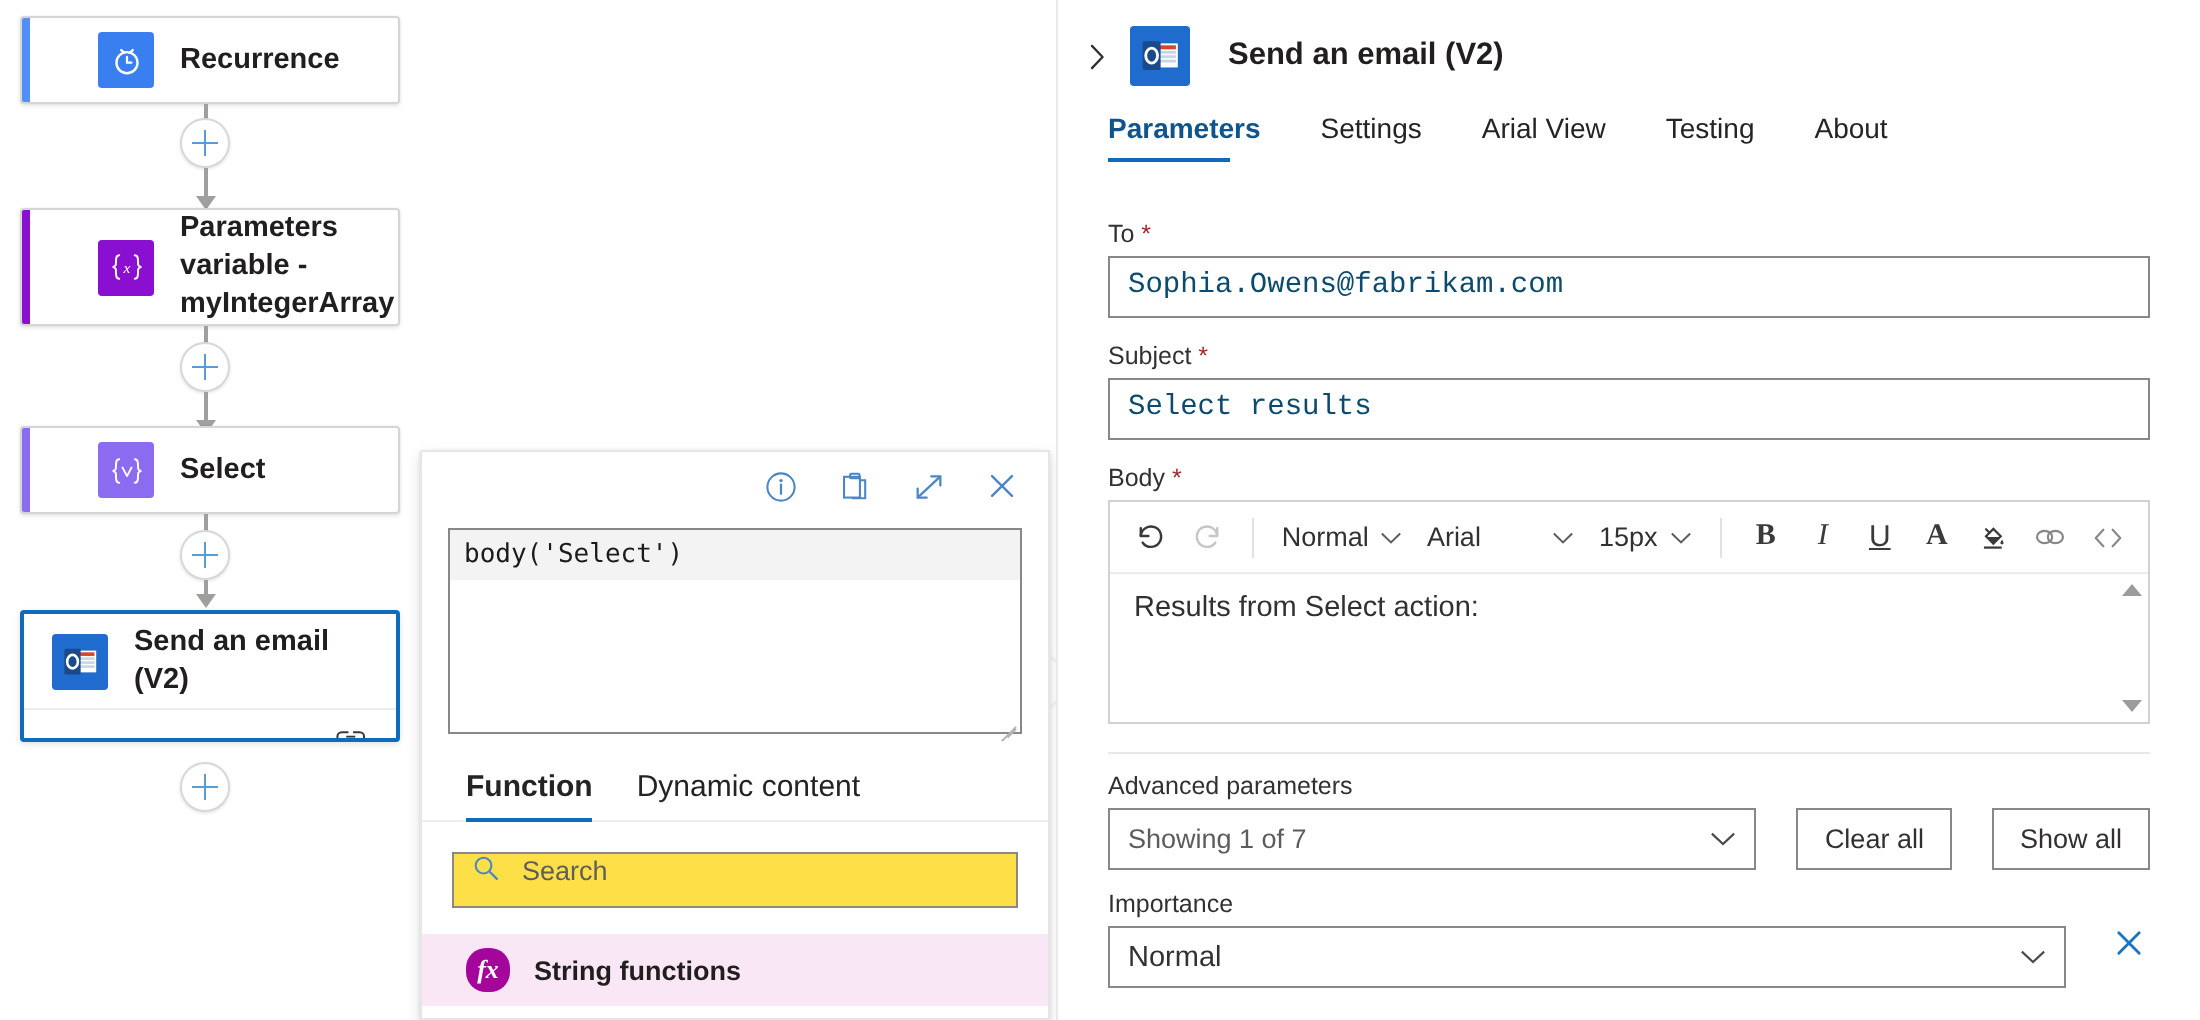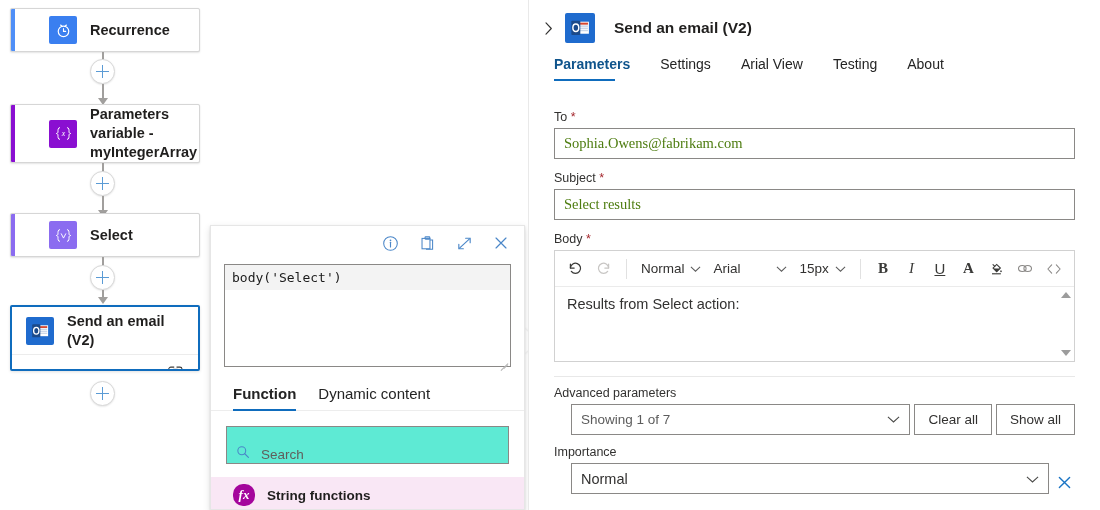--- a/index.html
+++ b/index.html
@@ -114,22 +114,22 @@
     padding: 14px 0 0 22px; height: 44px;
     border-bottom: 1px solid #ededed;
   }
   .expr-tab { font-size: 15px; color: #242424; padding-bottom: 8px; position: relative; }
   .expr-tab.active { font-weight: 700; }
   .expr-tab.active::after {
     content: ""; position: absolute; left: 0; right: 0; bottom: -1px; height: 2.5px; background: #0f6cbd;
   }
   .expr-search-wrap { padding: 15px 15px 0 15px; }
   .expr-search {
-    height: 38px; border: 1px solid #8a8886; background: #5eead4;
-    display: flex; align-items: flex-end; padding: 0 9px; gap: 9px;
+    height: 28px; border: 1px solid #8a8886; background: #fde047;
+    display: flex; align-items: flex-start; padding: 0 9px; gap: 9px;
   }
   .expr-search input {
     border: none; outline: none; font-size: 13.5px; color: #605e5c;
     font-family: "Liberation Sans", sans-serif; flex: 1; background: transparent;
   }
   .expr-search input::placeholder { color: #605e5c; }
   .fn-group {
     margin-top: 13px; height: 36px; background: #f9e7f5;
     display: flex; align-items: center; padding-left: 22px; gap: 12px;
   }
@@ -166,22 +166,22 @@
   .ptab.active { font-weight: 700; color: #0f548c; }
   .ptab.active::after {
     content: ""; position: absolute; left: 0; right: 30px; bottom: 0; height: 2.5px; background: #0f6cbd;
   }
 
   .panel-body { padding: 20px 25px 0 25px; }
   .field-label { font-size: 12.5px; color: #323130; margin-bottom: 4px; }
   .req { color: #a4262c; }
   .txtinput {
     width: 100%; height: 31px; border: 1px solid #8a8886; background: #fff;
-    font-size: 14.5px; color: #4d7c0f; padding: 0 9px; line-height: 29px;
-    font-family: Liberation Serif, serif;
+    font-size: 14.5px; color: #0c4a6e; padding: 0 9px; line-height: 29px;
+    font-family: Liberation Mono, monospace;
     white-space: nowrap; overflow: hidden;
   }
   .spacer-12 { height: 12px; }
   .spacer-10 { height: 10px; }
 
   .rte { border: 1px solid #d1d1d1; background: #fff; }
   .rte-toolbar {
     height: 36px; display: flex; align-items: center; padding: 0 6px;
     border-bottom: 1px solid #ebebeb; gap: 0;
   }
@@ -208,21 +208,21 @@
   .rte-scroll {
     position: absolute; right: 1px; top: 1px; bottom: 1px; width: 15px;
     display: flex; flex-direction: column; justify-content: space-between;
     align-items: center; padding: 4px 0;
   }
   .tri-up { width:0;height:0;border-left:5px solid transparent;border-right:5px solid transparent;border-bottom:6px solid #9c9c9c; }
   .tri-dn { width:0;height:0;border-left:5px solid transparent;border-right:5px solid transparent;border-top:6px solid #9c9c9c; }
 
   .hr { height: 1px; background: #e8e8e8; margin: 14px 0 9px 0; }
 
-  .row { display: flex; align-items: flex-end; gap: 4px; margin-left: 17px; }
+  .row { display: flex; align-items: flex-start; gap: 20px; }
   .select-ctl {
     height: 31px; border: 1px solid #8a8886; background: #fff;
     display: flex; align-items: center; justify-content: space-between;
     padding: 0 9px; font-size: 14px; color: #323130;
   }
   .select-ctl.muted { color: #5c5c5c; font-size: 13.5px; }
   .btn {
     height: 31px; border: 1px solid #8a8886; background: #fff;
     font-size: 13.5px; color: #323130; padding: 0 13px;
     display: flex; align-items: center; justify-content: center;

